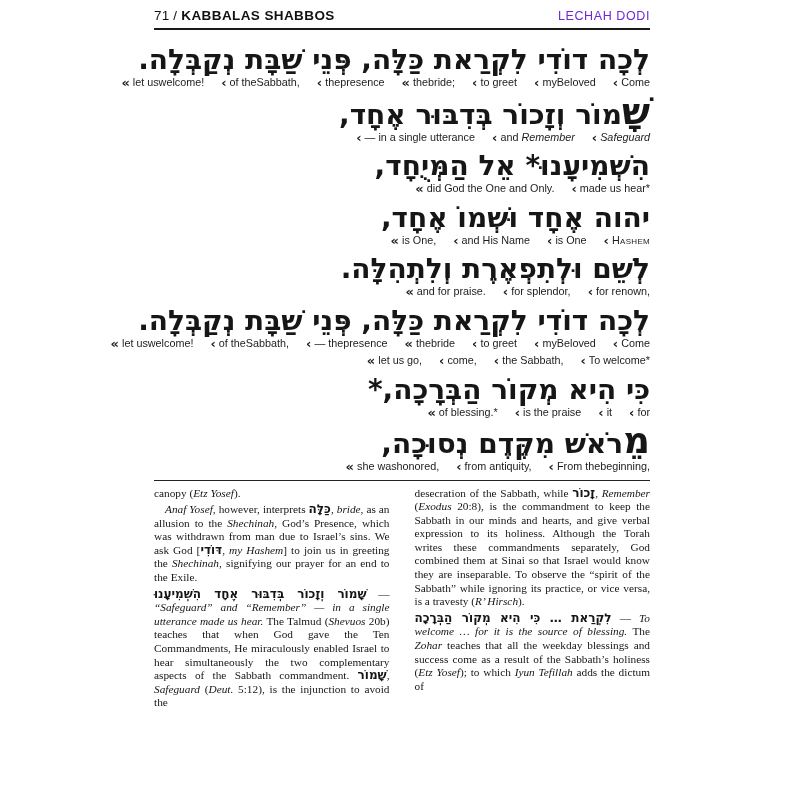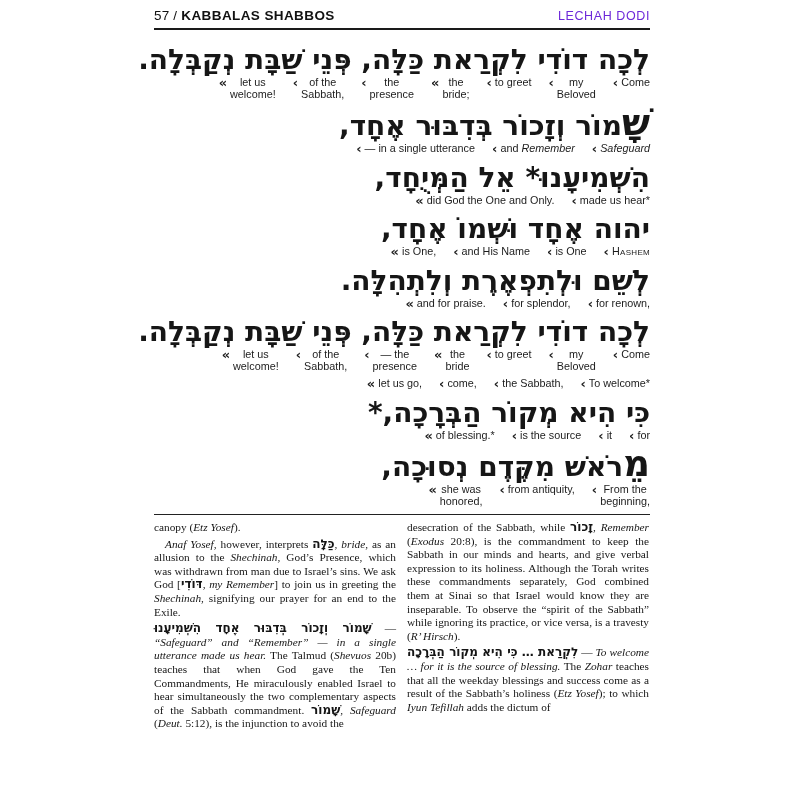--- a/index.html
+++ b/index.html
@@ -25,44 +25,44 @@
     font-family:"DejaVu Sans",sans-serif;font-weight:700;
     font-size:28px;line-height:33px;color:#161616;white-space:nowrap;
   }
   .hebrew .big{font-size:37px;}
   .inter{display:flex;justify-content:flex-end;gap:17px;margin-top:1px;direction:ltr;}
   .it-item{display:flex;align-items:flex-start;}
   .chev{
     font-size:13px;font-weight:700;line-height:11.5px;margin-right:4px;color:#1c1c1c;
     font-family:"DejaVu Sans",sans-serif;letter-spacing:-1px;
   }
-  .words{display:flex;flex-direction:column;align-items:center;}
+  .words{display:flex;flex-direction:row;align-items:center;}
   .wline{font-size:10.8px;line-height:11.5px;white-space:nowrap;color:#1c1c1c;}
 
   
   .divider{border:0;border-top:1.5px solid #222;margin:7px 0 0 0;}
-  .commentary{display:flex;gap:11px;margin-top:6px;}
+  .commentary{display:flex;gap:25px;margin-top:6px;}
   .col{width:242px;text-align:justify;}
   .cpara{
     margin:0 0 3px 0;font-family:"Liberation Serif",serif;
     font-size:11.3px;line-height:13.6px;color:#151515;
   }
   .cpara.ind{text-indent:11px;}
   .heb-inline{font-family:"DejaVu Sans",sans-serif;font-weight:700;font-size:12px;}
   .sc{font-variant:small-caps;letter-spacing:.3px;}
   i{font-style:italic;}
 </style>
 </head>
 <body>
 
 <div class="page">
 
   <div class="hrow">
     <div class="h-left">
-      <span class="h-num">57 /</span>
+      <span class="h-num">71 /</span>
       <span class="h-title">KABBALAS SHABBOS</span>
     </div>
     <div class="h-right">LECHAH DODI</div>
   </div>
   <hr class="hrule">
 
   <div class="verses">
       <div class="verse">
         <div class="hebrew" dir="rtl">לְכָה דוֹדִי לִקְרַאת כַּלָּה, פְּנֵי שַׁבָּת נְקַבְּלָה.</div>
         <div class="inter">
@@ -292,21 +292,21 @@
         <div class="inter">
           <span class="it-item">
             <span class="chev">«</span>
             <span class="words">
               <span class="wline">of blessing.*</span>
             </span>
           </span>
           <span class="it-item">
             <span class="chev">‹</span>
             <span class="words">
-              <span class="wline">is the source</span>
+              <span class="wline">is the praise</span>
             </span>
           </span>
           <span class="it-item">
             <span class="chev">‹</span>
             <span class="words">
               <span class="wline">it</span>
             </span>
           </span>
           <span class="it-item">
             <span class="chev">‹</span>
@@ -341,21 +341,21 @@
           </span>
         </div>
       </div>
     </div>
 
   <hr class="divider">
 
   <div class="commentary">
     <div class="col">
         <p class="cpara">canopy (<i>Etz Yosef</i>).</p>
-        <p class="cpara ind"><i>Anaf Yosef</i>, however, interprets <span class="heb-inline">כַּלָּה</span>, <i>bride</i>, as an allusion to the <i>Shechinah</i>, God’s Presence, which was withdrawn from man due to Israel’s sins. We ask God [<span class="heb-inline">דּוֹדִי</span>, <i>my Remember</i>] to join us in greeting the <i>Shechinah</i>, signifying our prayer for an end to the Exile.</p>
+        <p class="cpara ind"><i>Anaf Yosef</i>, however, interprets <span class="heb-inline">כַּלָּה</span>, <i>bride</i>, as an allusion to the <i>Shechinah</i>, God’s Presence, which was withdrawn from man due to Israel’s sins. We ask God [<span class="heb-inline">דּוֹדִי</span>, <i>my Hashem</i>] to join us in greeting the <i>Shechinah</i>, signifying our prayer for an end to the Exile.</p>
         <p class="cpara"><span class="heb-inline">שָׁמוֹר וְזָכוֹר בְּדִבּוּר אֶחָד הִשְׁמִיעָנוּ</span> — <i>“Safeguard” and “Remember” — in a single utterance made us hear.</i> The Talmud (<i>Shevuos</i> 20b) teaches that when God gave the Ten Commandments, He miraculously enabled Israel to hear simultaneously the two complementary aspects of the Sabbath commandment. <span class="heb-inline">שָׁמוֹר</span>, <i>Safeguard</i> (<i>Deut.</i> 5:12), is the injunction to avoid the</p>
       </div>
     <div class="col">
         <p class="cpara">desecration of the Sabbath, while <span class="heb-inline">זָכוֹר</span>, <i>Remember</i> (<i>Exodus</i> 20:8), is the commandment to keep the Sabbath in our minds and hearts, and give verbal expression to its holiness. Although the Torah writes these commandments separately, God combined them at Sinai so that Israel would know they are inseparable. To observe the “spirit of the Sabbath” while ignoring its practice, or vice versa, is a travesty (<i>R’ Hirsch</i>).</p>
         <p class="cpara"><span class="heb-inline">לִקְרַאת … כִּי הִיא מְקוֹר הַבְּרָכָה</span> — <i>To welcome … for it is the source of blessing.</i> The <i>Zohar</i> teaches that all the weekday blessings and success come as a result of the Sabbath’s holiness (<i>Etz Yosef</i>); to which <i>Iyun Tefillah</i> adds the dictum of</p>
       </div>
   </div>
 
 </div>
 

